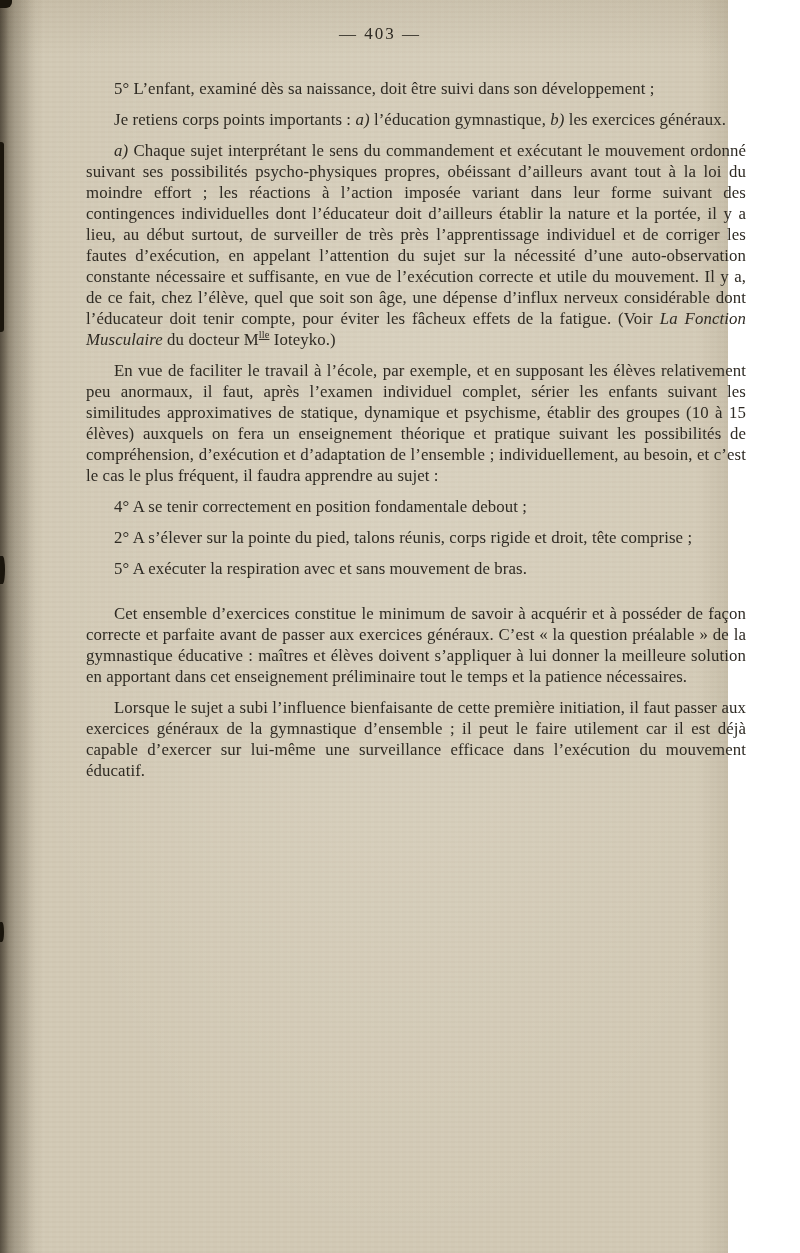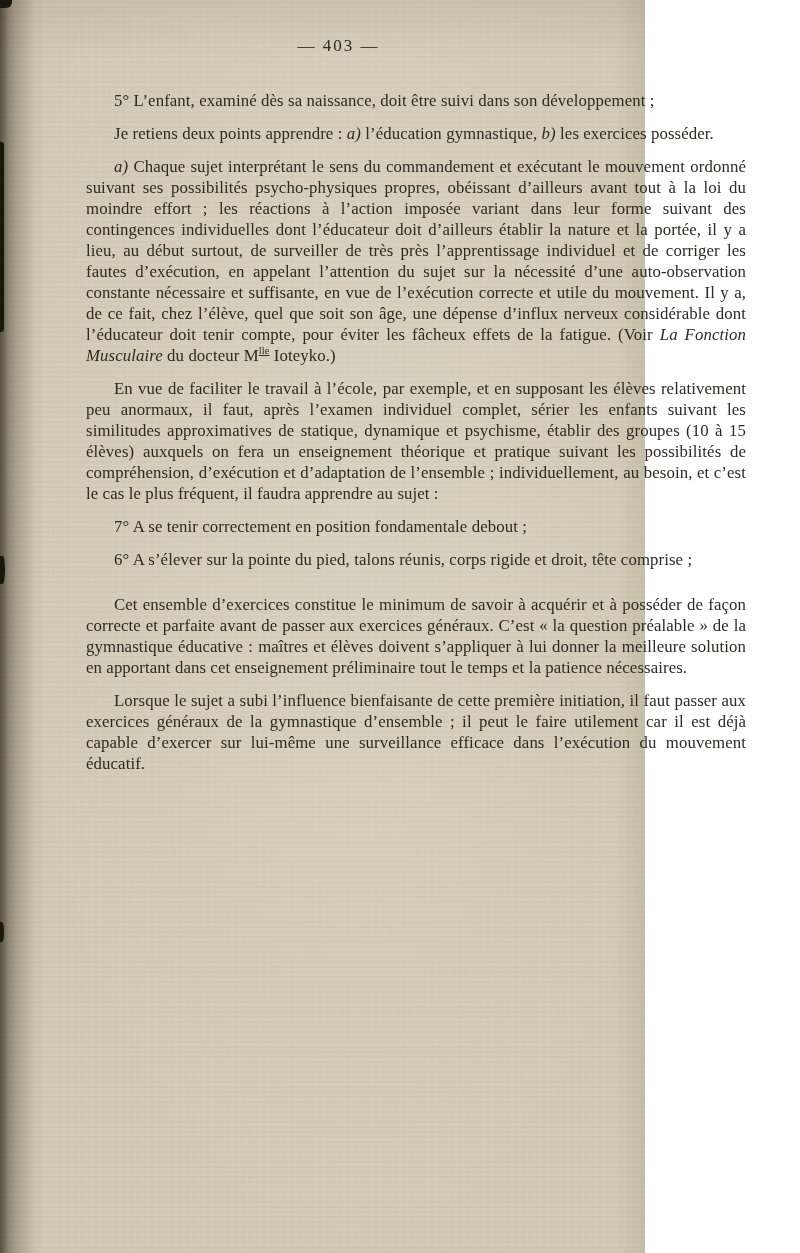--- a/index.html
+++ b/index.html
@@ -4,23 +4,23 @@
 <style>
   * { margin: 0; padding: 0; box-sizing: border-box; }
   html, body { width: 800px; height: 1253px; }
   body {
     font-family: "Liberation Serif", "DejaVu Serif", serif;
     color: var(--ink, #2e2a23);
     overflow: hidden;
   }
   .page {
     position: relative;
-    width: 645px;
+    width: 728px;
     height: 1253px;
-    padding: 36px 54px 40px 86px;
+    padding: 24px 54px 40px 86px;
     background:
       radial-gradient(ellipse at 55% 38%, rgba(255,255,248,0.16), rgba(0,0,0,0) 72%),
       linear-gradient(90deg, rgba(60,48,28,0.38) 0px, rgba(60,48,28,0.14) 14px, rgba(0,0,0,0) 44px),
       linear-gradient(270deg, rgba(90,75,45,0.10) 0px, rgba(0,0,0,0) 30px),
       linear-gradient(180deg, rgba(110,92,60,0.10) 0px, rgba(0,0,0,0) 56px),
       repeating-linear-gradient(0deg, rgba(115,98,66,0.035) 0 2px, rgba(0,0,0,0) 2px 5px),
       repeating-linear-gradient(90deg, rgba(255,255,255,0.03) 0 3px, rgba(0,0,0,0) 3px 7px),
       var(--paper, #d2c9b5);
   }
   .spine-shadow {
@@ -40,41 +40,42 @@
     margin-bottom: 34px;
     color: var(--ink, #2e2a23);
   }
   .text-block {
     width: 660px;
     font-size: 16.8px;
     line-height: 21px;
     text-align: justify;
     letter-spacing: 0.1px;
   }
-  .text-block p { margin: 12px 0 10px 0; }
+  .text-block p { margin: 4px 0 10px 0; }
   .text-block p.indent { text-indent: 28px; }
   .text-block p.gap-large { margin-top: 24px; }
   .italic { font-style: italic; }
   .sup { vertical-align: super; font-size: 0.62em; line-height: 0; text-decoration: underline; }
 </style>
 </head>
 <body>
 
 <div class="page">
   <div class="spine-shadow"></div>
   <div class="artifact a1"></div>
   <div class="artifact a2"></div>
   <div class="artifact a3"></div>
   <div class="artifact a4"></div>
 
   <div class="page-number">— 403 —</div>
 
   <div class="text-block">
       <p class="indent"><span>5° L’enfant, examiné dès sa naissance, doit être suivi dans son développement ;</span></p>
-      <p class="indent"><span>Je retiens deux points apprendre : </span><span class="italic">a)</span><span> l’éducation gymnastique, </span><span class="italic">b)</span><span> les exercices posséder.</span></p>
+      <p class="indent"><span>Je retiens corps points importants : </span><span class="italic">a)</span><span> l’éducation gymnastique, </span><span class="italic">b)</span><span> les exercices généraux.</span></p>
       <p class="indent"><span class="italic">a)</span><span> Chaque sujet interprétant le sens du commandement et exécutant le mouvement ordonné suivant ses possibilités psycho-physiques propres, obéissant d’ailleurs avant tout à la loi du moindre effort ; les réactions à l’action imposée variant dans leur forme suivant des contingences individuelles dont l’éducateur doit d’ailleurs établir la nature et la portée, il y a lieu, au début surtout, de surveiller de très près l’apprentissage individuel et de corriger les fautes d’exécution, en appelant l’attention du sujet sur la nécessité d’une auto-observation constante nécessaire et suffisante, en vue de l’exécution correcte et utile du mouvement. Il y a, de ce fait, chez l’élève, quel que soit son âge, une dépense d’influx nerveux considérable dont l’éducateur doit tenir compte, pour éviter les fâcheux effets de la fatigue. (Voir </span><span class="italic">La Fonction Musculaire</span><span> du docteur M</span><span class="sup">lle</span><span> Ioteyko.)</span></p>
       <p class="indent"><span>En vue de faciliter le travail à l’école, par exemple, et en supposant les élèves relativement peu anormaux, il faut, après l’examen individuel complet, sérier les enfants suivant les similitudes approximatives de statique, dynamique et psychisme, établir des groupes (10 à 15 élèves) auxquels on fera un enseignement théorique et pratique suivant les possibilités de compréhension, d’exécution et d’adaptation de l’ensemble ; individuellement, au besoin, et c’est le cas le plus fréquent, il faudra apprendre au sujet :</span></p>
-      <p class="indent"><span>7° A se tenir correctement en position fondamentale debout ;</span></p>
-      <p class="indent"><span>6° A s’élever sur la pointe du pied, talons réunis, corps rigide et droit, tête comprise ;</span></p>
+      <p class="indent"><span>4° A se tenir correctement en position fondamentale debout ;</span></p>
+      <p class="indent"><span>2° A s’élever sur la pointe du pied, talons réunis, corps rigide et droit, tête comprise ;</span></p>
+      <p class="indent"><span>5° A exécuter la respiration avec et sans mouvement de bras.</span></p>
       <p class="indent gap-large"><span>Cet ensemble d’exercices constitue le minimum de savoir à acquérir et à posséder de façon correcte et parfaite avant de passer aux exercices généraux. C’est « la question préalable » de la gymnastique éducative : maîtres et élèves doivent s’appliquer à lui donner la meilleure solution en apportant dans cet enseignement préliminaire tout le temps et la patience nécessaires.</span></p>
       <p class="indent"><span>Lorsque le sujet a subi l’influence bienfaisante de cette première initiation, il faut passer aux exercices généraux de la gymnastique d’ensemble ; il peut le faire utilement car il est déjà capable d’exercer sur lui-même une surveillance efficace dans l’exécution du mouvement éducatif.</span></p>
     </div>
 </div>
 
 </body></html>

